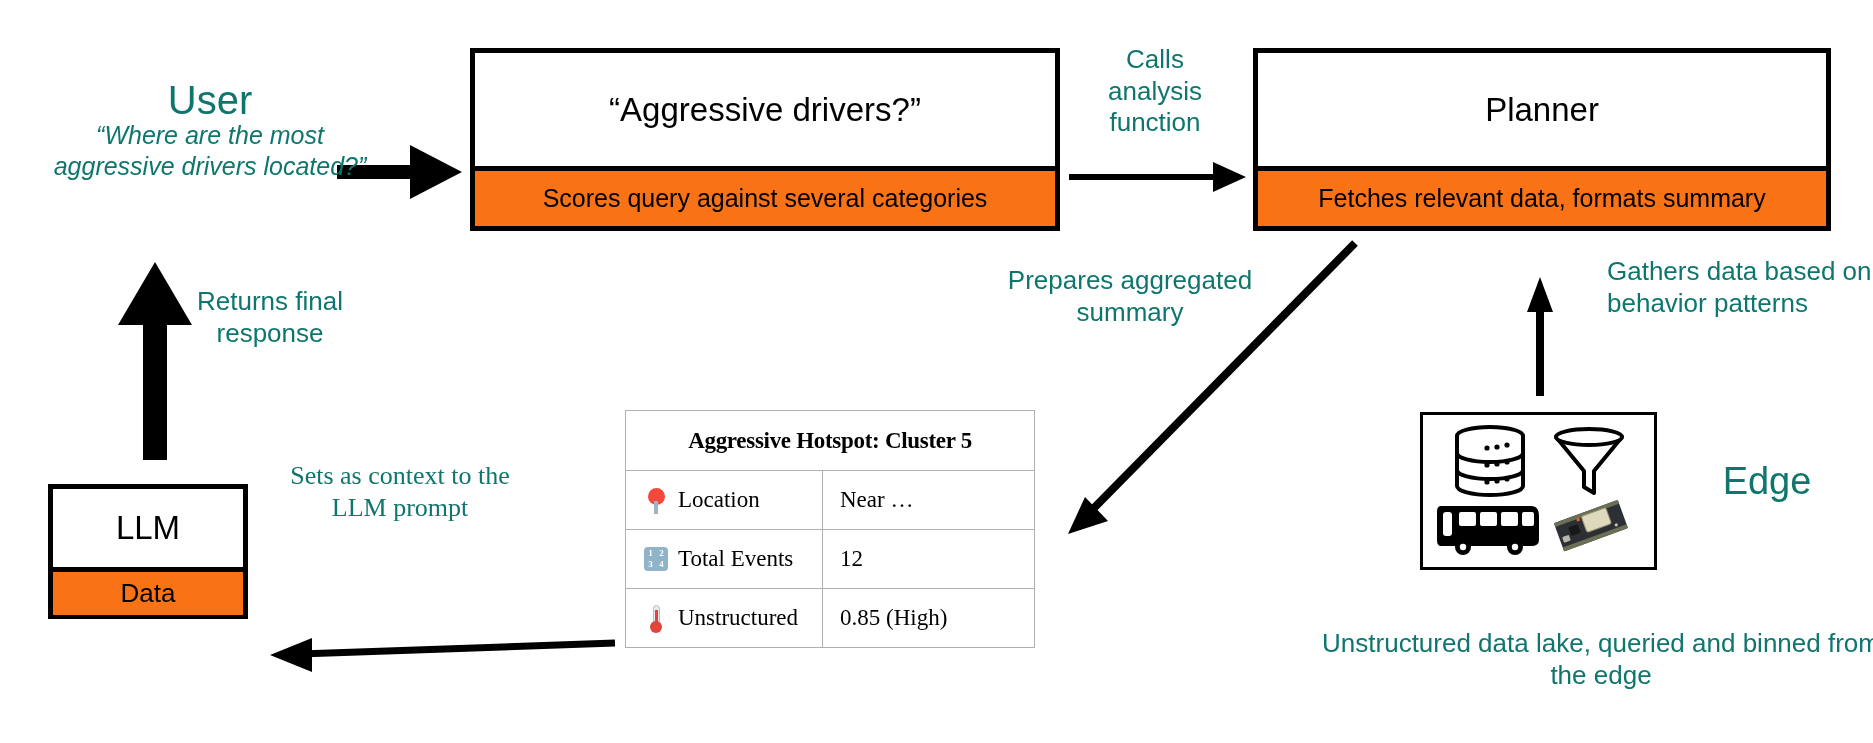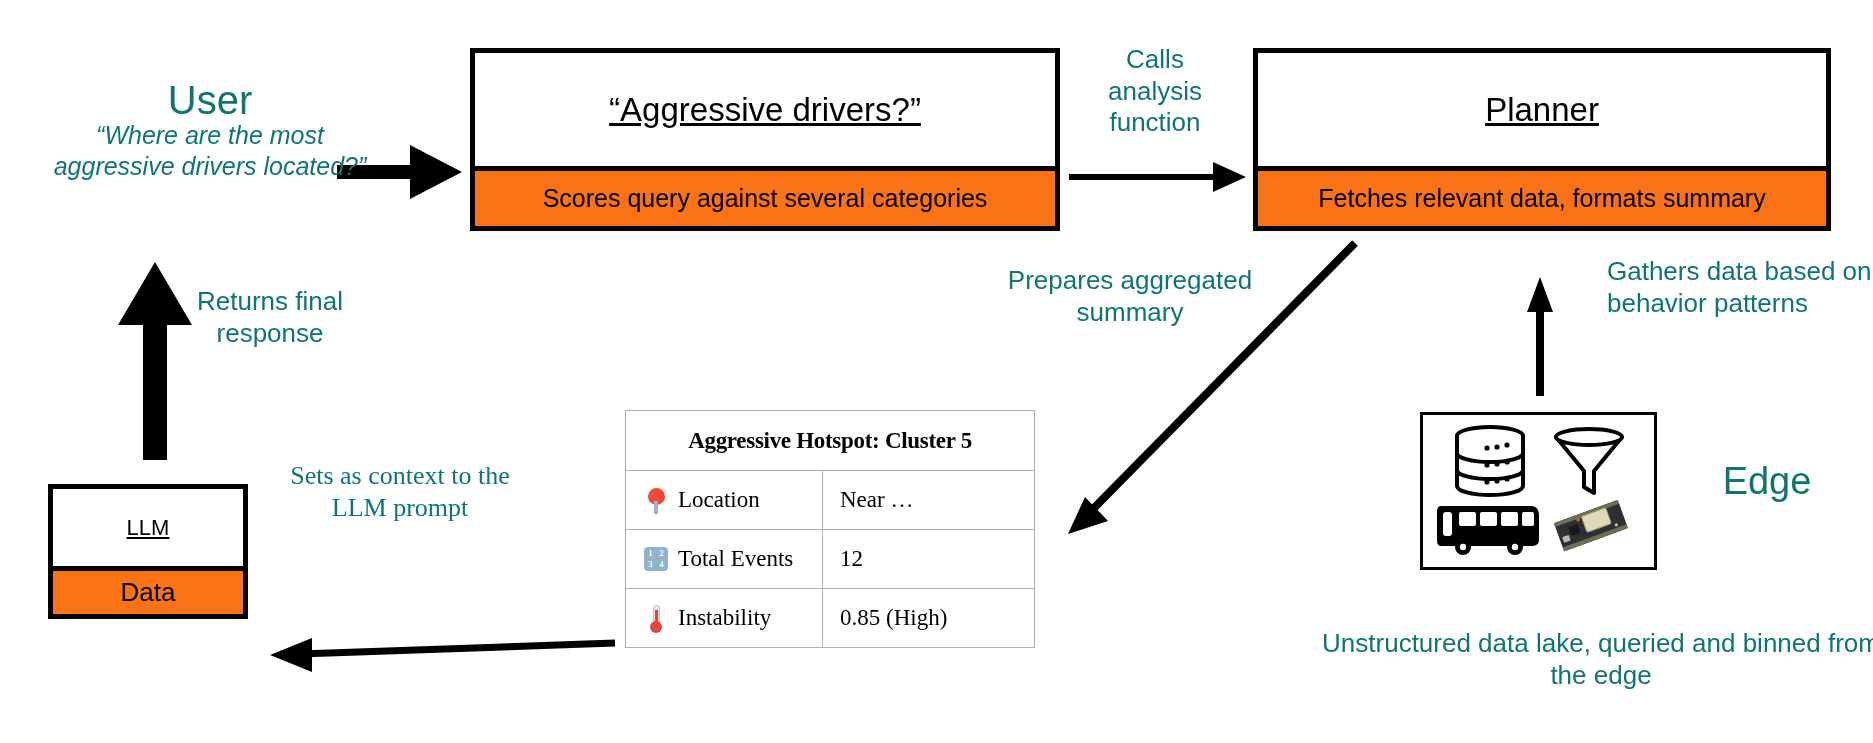--- a/index.html
+++ b/index.html
@@ -51,21 +51,20 @@
   }
   .proc-main {
     flex: 1 1 auto;
     display: flex;
     align-items: center;
     justify-content: center;
     font-size: 33px;
     text-align: center;
     padding: 20px 10px;
     box-sizing: border-box;
-    text-decoration: underline;
   }
   .proc-sub {
     flex: 0 0 auto;
     border-top: 5px solid #000;
     background: #f97316;
     display: flex;
     align-items: center;
     justify-content: center;
     font-size: 25px;
     height: 60px;
@@ -79,21 +78,21 @@
 
   
   #llm-box {
     left: 48px; top: 484px; width: 200px; height: 135px;
     border: 5px solid #000;
     background: #fff;
     box-sizing: border-box;
     display: flex;
     flex-direction: column;
   }
-  #llm-box .proc-main { font-size: 22px; border-radius: 24px; }
+  #llm-box .proc-main { font-size: 33px; border-radius: 24px; }
   #llm-box .proc-sub  { font-size: 26px; height: 48px; }
 
   
   #summary-table {
     left: 625px; top: 410px; width: 410px;
     border: 1px solid #b0b0b0;
     border-bottom: none;
     background: #fff;
     box-sizing: border-box;
     font-family: Liberation Serif, serif;
@@ -282,21 +281,21 @@
       <div class="tbl-val">12</div>
     </div>
 
     <div class="tbl-row">
       <div class="tbl-key">
         <span class="emoji-ico ico-therm">
           <span class="tube"></span>
             <span class="merc"></span>
             <span class="bulb"></span>
         </span>
-        <span>Instability</span>
+        <span>Unstructured</span>
       </div>
       <div class="tbl-val">0.85 (High)</div>
     </div>
   </div>
 
   <div class="abs" id="edge-box">
 
     <svg class="abs" style="left:24px; top:10px;" width="86" height="72" viewBox="0 0 86 72">
       <ellipse cx="43" cy="11" rx="33" ry="9" fill="#fff" stroke="#000" stroke-width="4"></ellipse>
       <path d="M 10 11 L 10 61 A 33 9 0 0 0 76 61 L 76 11" fill="#fff" stroke="#000" stroke-width="4"></path>

